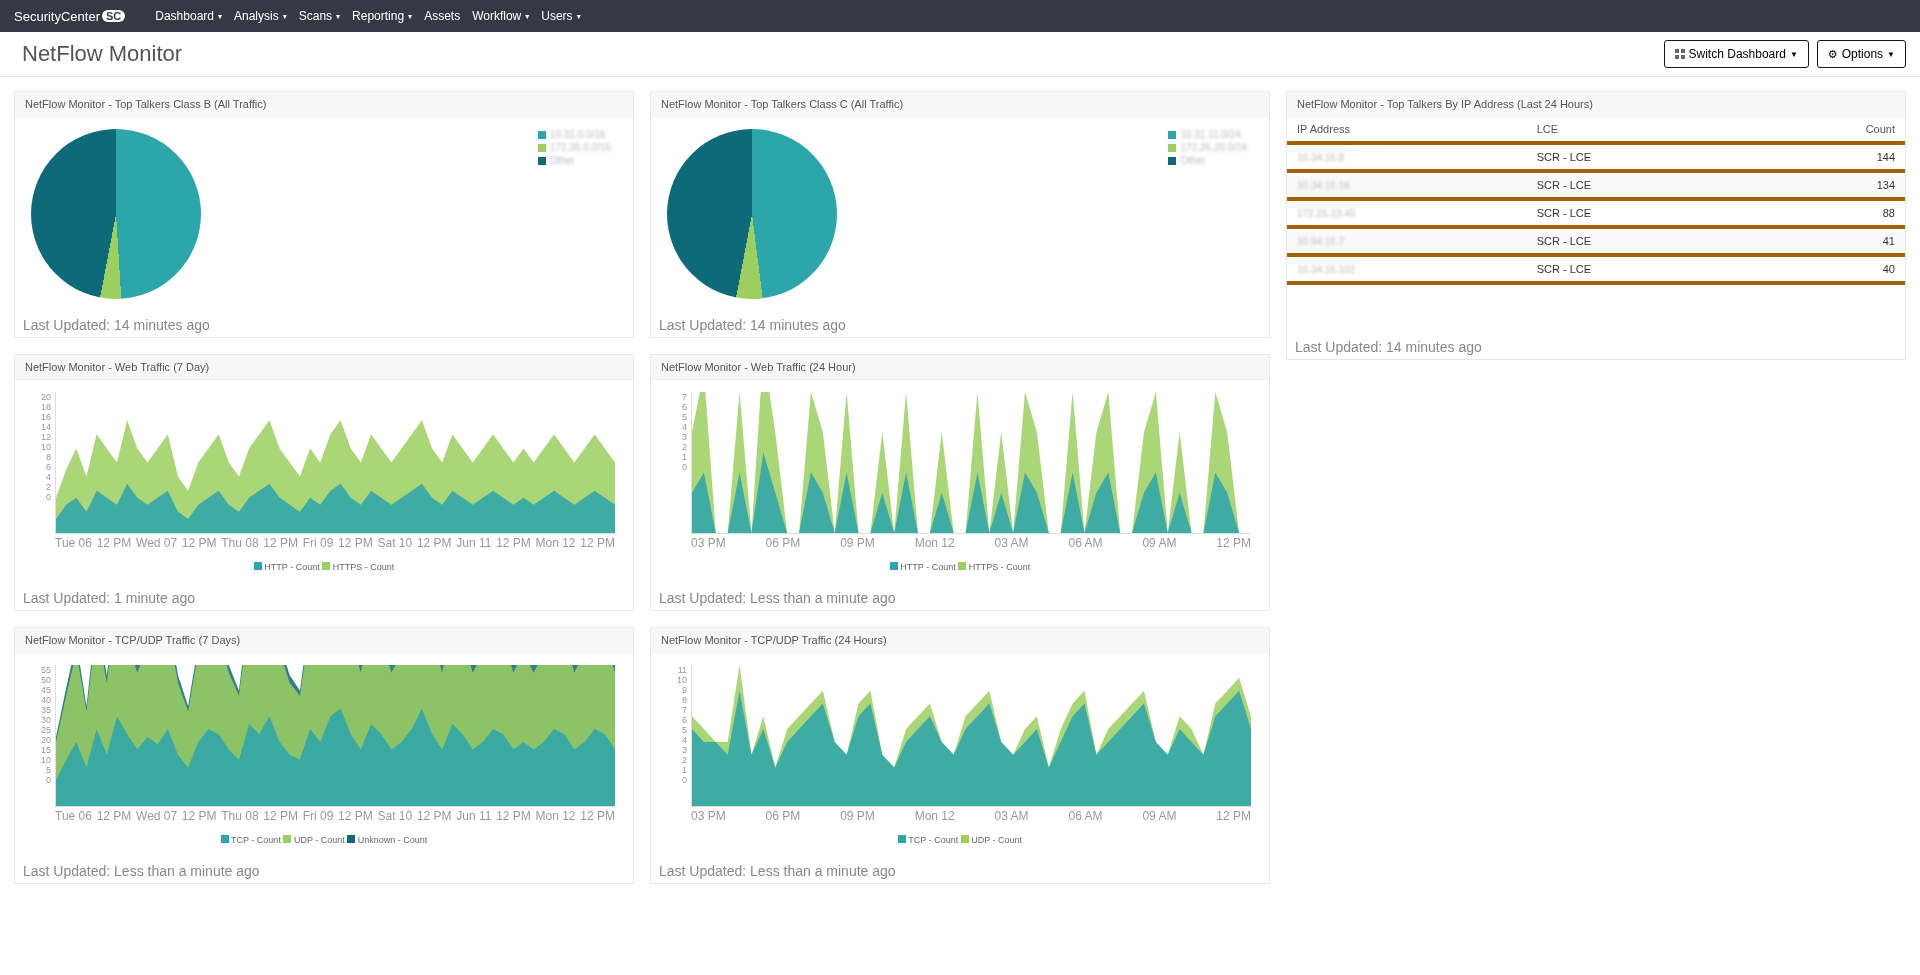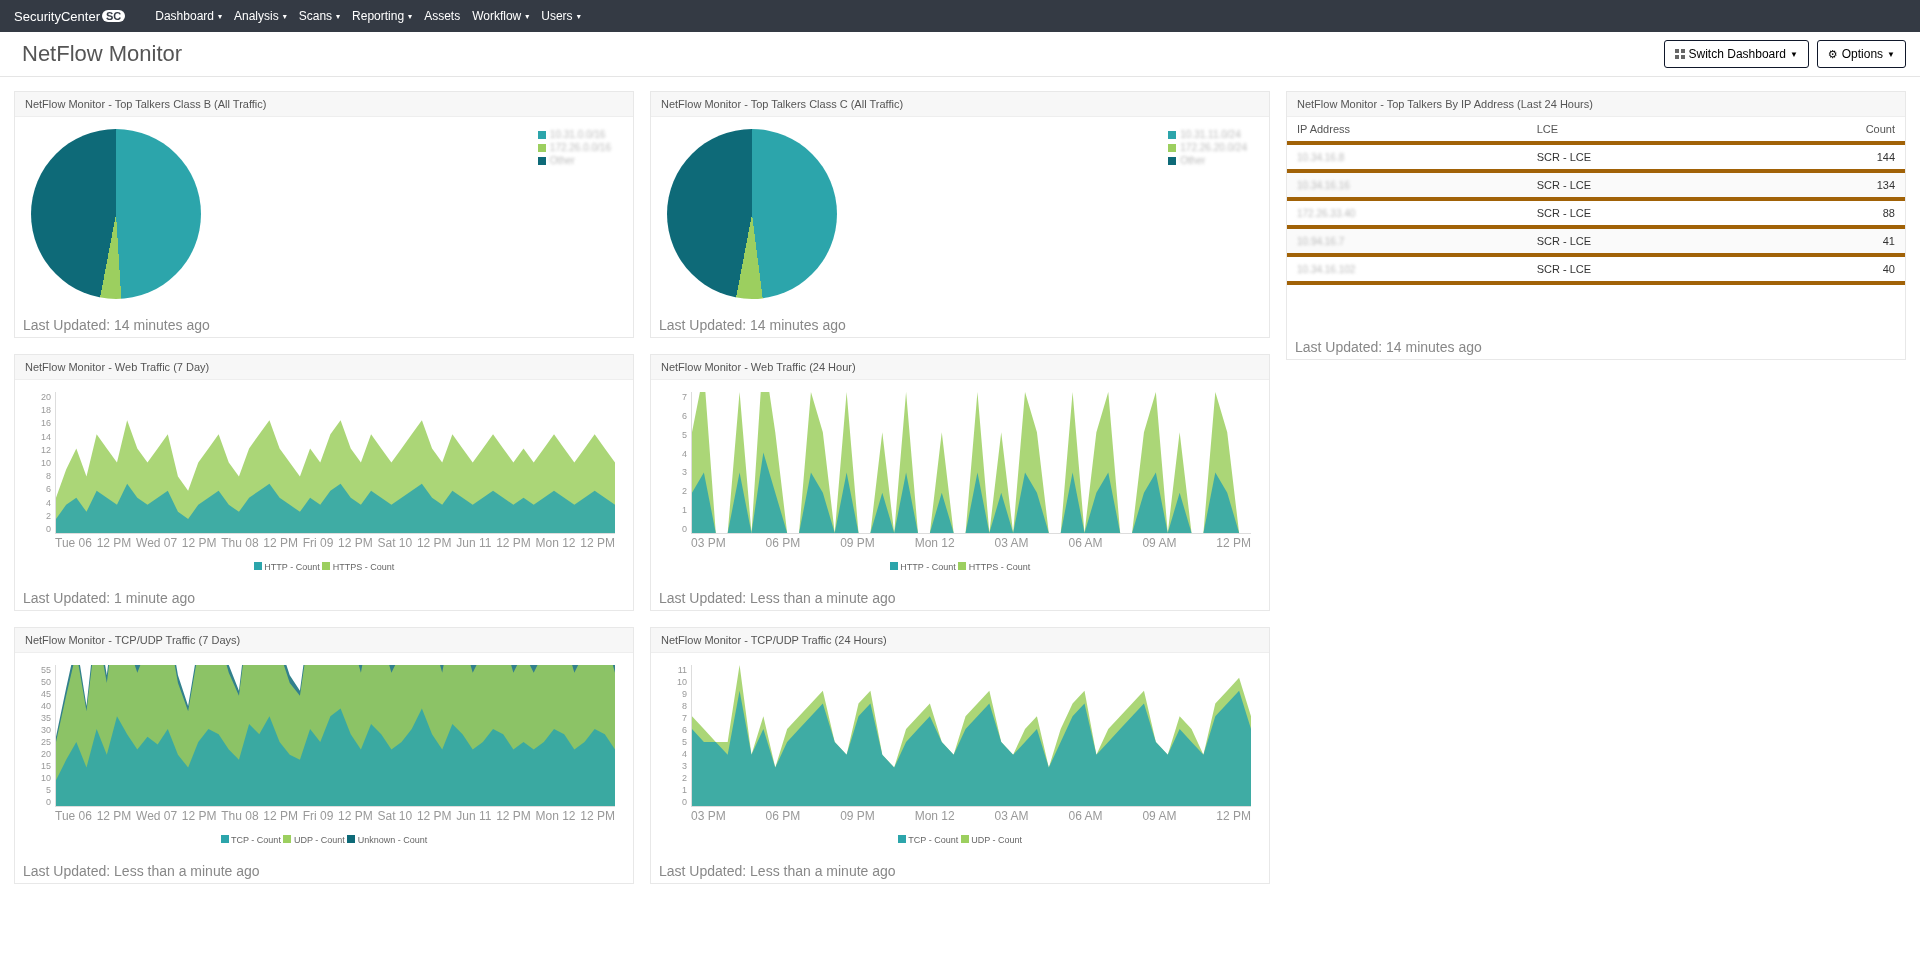--- a/index.html
+++ b/index.html
@@ -18,21 +18,21 @@
 .panel { border: 1px solid #e8e8e8; background: #fff; }
 .panel-header { background: #f7f7f7; padding: 6px 10px; font-size: 11px; color: #555; border-bottom: 1px solid #eee; }
 .panel-body { padding: 8px; position: relative; }
 .panel-footer { padding: 4px 8px; font-size: 14px; color: #888; }
 .pie-wrap { display: flex; min-height: 180px; }
 .pie { width: 170px; height: 170px; border-radius: 50%; margin: 4px 0 4px 8px; }
 .pie-legend { margin-left: auto; font-size: 10px; color: #999; padding: 4px 14px; }
 .legend-row { display: flex; align-items: center; gap: 4px; margin-bottom: 2px; }
 .sw { width: 8px; height: 8px; display: inline-block; }
 .chart { position: relative; height: 170px; padding: 4px 10px 0 32px; }
-.yaxis { position: absolute; left: 4px; top: 4px; bottom: 24px; width: 24px; display: flex; flex-direction: column; justify-content: space-between; text-align: right; font-size: 9px; color: #999; }
+.yaxis { position: absolute; left: 4px; top: 4px; bottom: 24px; width: 24px; display: flex; flex-direction: column; text-align: right; font-size: 9px; color: #999; }
 .plot { position: absolute; left: 32px; right: 10px; top: 4px; bottom: 24px; border-left: 1px solid #ddd; border-bottom: 1px solid #ddd; }
 .xaxis { position: absolute; left: 32px; right: 10px; bottom: 8px; display: flex; justify-content: space-between; font-size: 12px; color: #999; }
 .chart-legend { text-align: center; font-size: 9px; color: #666; padding: 4px 0 6px; }
 .chart-legend .sw { width: 8px; height: 8px; }
 .table-panel .panel-body { padding: 0; }
 .tbl { width: 100%; border-collapse: collapse; font-size: 11px; }
 .tbl th, .tbl td { text-align: left; padding: 6px 10px; border-bottom: 4px solid #a16207; }
 .tbl th { background: #fff; font-weight: 500; color: #555; }
 .tbl tr:nth-child(even) td { background: #fafafa; }
 .tbl td:last-child, .tbl th:last-child { text-align: right; }

